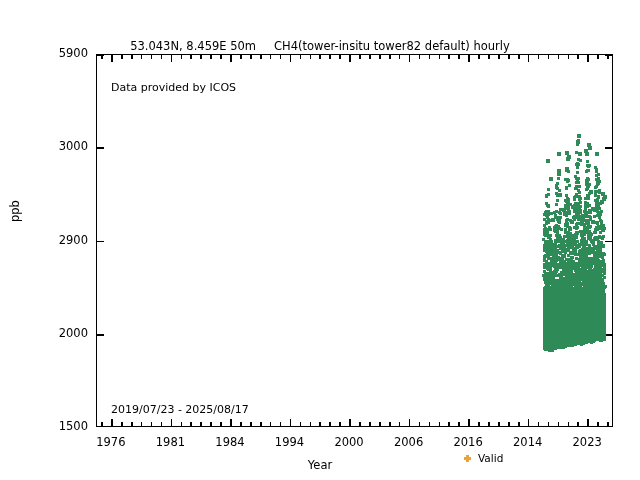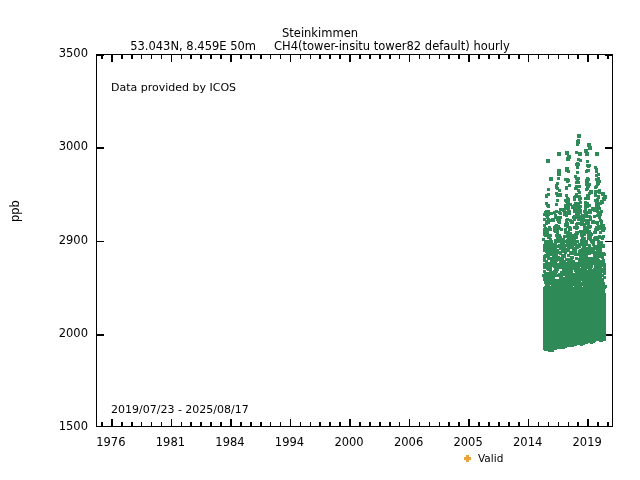--- a/index.html
+++ b/index.html
@@ -162,43 +162,43 @@
     width: 3px;
     height: 3px;
     background: #2e8b57;
   }
 </style>
 </head>
 <body>
 
 <div id="root">
 
-  <div class="txt" id="chart-title">Steinkimmen</div>
   <div class="txt" id="subtitle-row"><span class="sub-coords">53.043N, 8.459E 50m</span><span>CH4(tower-insitu tower82 default) hourly</span></div>
 
   <div class="txt" id="y-axis-name">ppb</div>
 
+  <div class="txt" id="x-axis-name">Year</div>
 
   <div id="ytick-labels">
       <div class="ylabel-tick" style="left: 34px; width: 54px; right: auto; top: 419px;">1500</div>
       <div class="ylabel-tick" style="left: 34px; width: 54px; right: auto; top: 325.75px;">2000</div>
       <div class="ylabel-tick" style="left: 34px; width: 54px; right: auto; top: 232.5px;">2900</div>
       <div class="ylabel-tick" style="left: 34px; width: 54px; right: auto; top: 139.25px;">3000</div>
-      <div class="ylabel-tick" style="left: 34px; width: 54px; right: auto; top: 46px;">3500</div>
+      <div class="ylabel-tick" style="left: 34px; width: 54px; right: auto; top: 46px;">5900</div>
     </div>
   <div id="xtick-labels">
       <div class="xlabel-tick" style="left: 80.8848px; top: 435px;">1976</div>
       <div class="xlabel-tick" style="left: 140.424px; top: 435px;">1981</div>
       <div class="xlabel-tick" style="left: 199.964px; top: 435px;">1984</div>
       <div class="xlabel-tick" style="left: 259.503px; top: 435px;">1994</div>
       <div class="xlabel-tick" style="left: 319.042px; top: 435px;">2000</div>
       <div class="xlabel-tick" style="left: 378.582px; top: 435px;">2006</div>
-      <div class="xlabel-tick" style="left: 438.121px; top: 435px;">2005</div>
+      <div class="xlabel-tick" style="left: 438.121px; top: 435px;">2016</div>
       <div class="xlabel-tick" style="left: 497.66px; top: 435px;">2014</div>
-      <div class="xlabel-tick" style="left: 557.2px; top: 435px;">2019</div>
+      <div class="xlabel-tick" style="left: 557.2px; top: 435px;">2023</div>
     </div>
 
   <div id="plot-frame">
     <div id="ticks-layer">
         <div class="ytick " style="top: 278.95px;"></div>
         <div class="ytick right" style="top: 278.95px;"></div>
         <div class="ytick " style="top: 185.7px;"></div>
         <div class="ytick right" style="top: 185.7px;"></div>
         <div class="ytick " style="top: 92.45px;"></div>
         <div class="ytick right" style="top: 92.45px;"></div>

